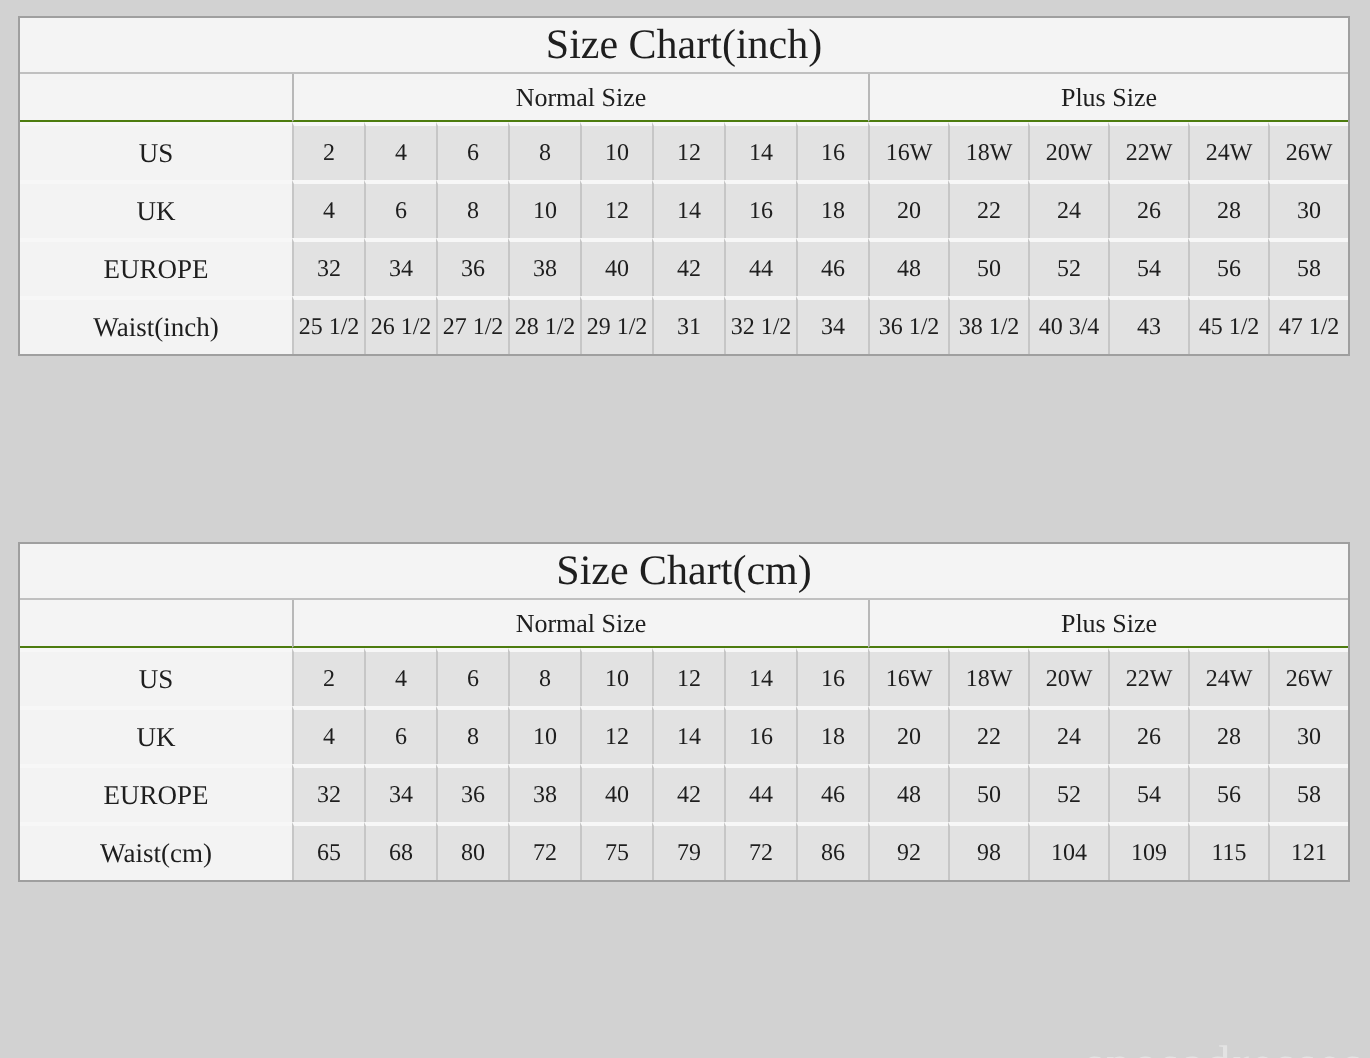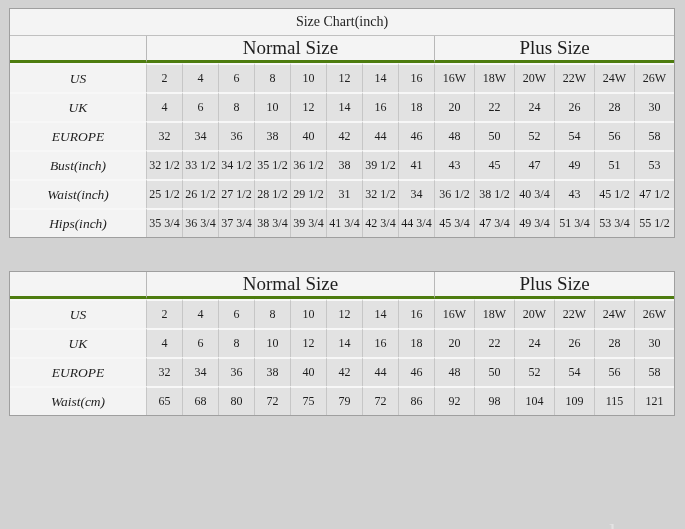--- a/index.html
+++ b/index.html
@@ -19,50 +19,49 @@
     table-layout: fixed;
     border: 1px solid #9f9f9f;
     background: #e2e2e2;
   }
   #table-inch { top: 8px; }
   #table-cm   { top: 271px; }
 
   .row-title td {
     background: #f4f4f4;
     text-align: center;
-    font-size: 14px;
+    font-size: 21px;
     height: 24px;
     border-bottom: 1px solid #c0c0c0;
   }
   .row-group td {
     background: #f4f4f4;
     text-align: center;
-    font-size: 19px;
+    font-size: 13px;
     height: 21px;
-    border-bottom: 3px solid #4d7c0f;
+    border-bottom: 1px solid #4d7c0f;
   }
   .row-group td.group-cell { border-left: 1px solid #b8b8b8; }
 
   .row-data td {
     text-align: center;
     vertical-align: middle;
     font-size: 12px;
     height: 27px;
     background: #e2e2e2;
     border-top: 2px solid #f7f7f7;
     border-left: 1px solid #c6c6c6;
     padding: 0;
     white-space: nowrap;
     overflow: hidden;
   }
   .row-data td.label-cell {
     background: #f3f3f3;
     font-size: 13.5px;
     border-left: none;
-    font-style: italic;
   }
   #watermark {
     position: absolute;
     right: 3px;
     top: 519px;
     font-size: 25px;
     letter-spacing: 1px;
     color: #ffffff;
     opacity: 0.38;
     pointer-events: none;
@@ -143,70 +142,36 @@
         <td>44</td>
         <td>46</td>
         <td>48</td>
         <td>50</td>
         <td>52</td>
         <td>54</td>
         <td>56</td>
         <td>58</td>
       </tr>
       <tr class="row-data">
-        <td class="label-cell">Bust(inch)</td>
-        <td>32 1/2</td>
-        <td>33 1/2</td>
-        <td>34 1/2</td>
-        <td>35 1/2</td>
-        <td>36 1/2</td>
-        <td>38</td>
-        <td>39 1/2</td>
-        <td>41</td>
-        <td>43</td>
-        <td>45</td>
-        <td>47</td>
-        <td>49</td>
-        <td>51</td>
-        <td>53</td>
-      </tr>
-      <tr class="row-data">
         <td class="label-cell">Waist(inch)</td>
         <td>25 1/2</td>
         <td>26 1/2</td>
         <td>27 1/2</td>
         <td>28 1/2</td>
         <td>29 1/2</td>
         <td>31</td>
         <td>32 1/2</td>
         <td>34</td>
         <td>36 1/2</td>
         <td>38 1/2</td>
         <td>40 3/4</td>
         <td>43</td>
         <td>45 1/2</td>
         <td>47 1/2</td>
       </tr>
-      <tr class="row-data">
-        <td class="label-cell">Hips(inch)</td>
-        <td>35 3/4</td>
-        <td>36 3/4</td>
-        <td>37 3/4</td>
-        <td>38 3/4</td>
-        <td>39 3/4</td>
-        <td>41 3/4</td>
-        <td>42 3/4</td>
-        <td>44 3/4</td>
-        <td>45 3/4</td>
-        <td>47 3/4</td>
-        <td>49 3/4</td>
-        <td>51 3/4</td>
-        <td>53 3/4</td>
-        <td>55 1/2</td>
-      </tr>
     </tbody>
   </table>
 
 <table id="table-cm" class="size-chart">
     <colgroup>
       <col style="width: 136px;">
       <col style="width: 36px;">
       <col style="width: 36px;">
       <col style="width: 36px;">
       <col style="width: 36px;">
@@ -215,20 +180,23 @@
       <col style="width: 36px;">
       <col style="width: 36px;">
       <col style="width: 40px;">
       <col style="width: 40px;">
       <col style="width: 40px;">
       <col style="width: 40px;">
       <col style="width: 40px;">
       <col style="width: 40px;">
     </colgroup>
     <tbody>
+      <tr class="row-title">
+        <td colspan="15">Size Chart(cm)</td>
+      </tr>
       <tr class="row-group">
         <td></td>
         <td colspan="8" class="group-cell">Normal Size</td>
         <td colspan="6" class="group-cell">Plus Size</td>
       </tr>
       <tr class="row-data">
         <td class="label-cell">US</td>
         <td>2</td>
         <td>4</td>
         <td>6</td>

